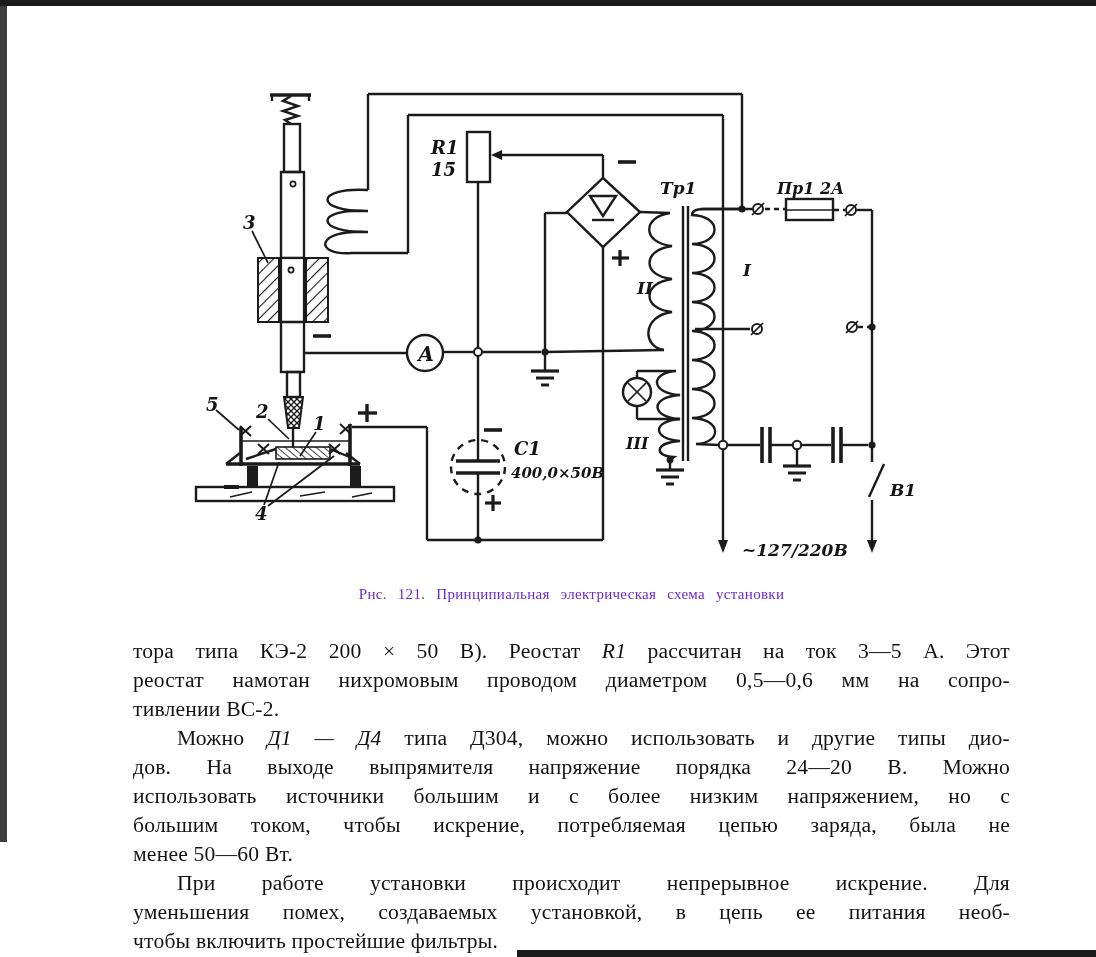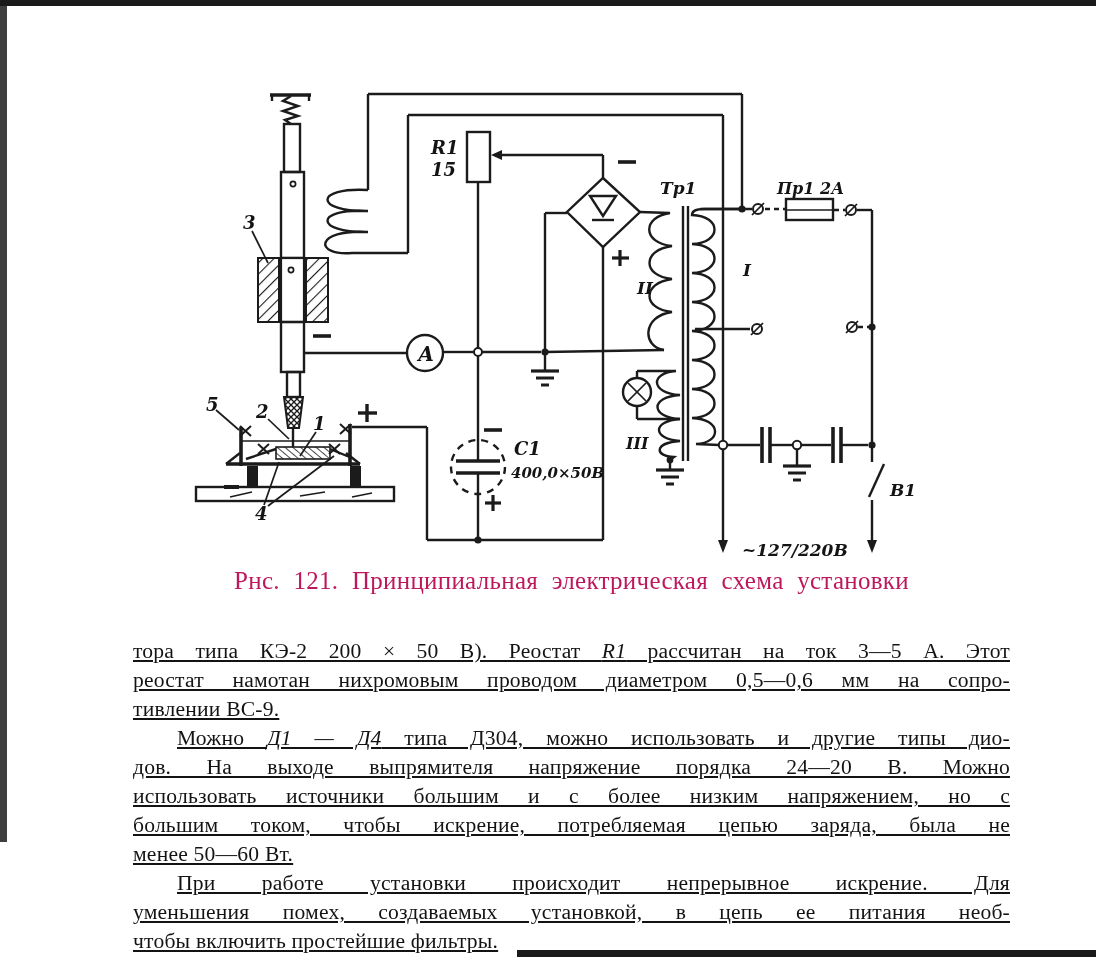--- a/index.html
+++ b/index.html
@@ -9,25 +9,25 @@
   #svgfig{position:absolute;left:0;top:0;}
   
   .w{stroke:#1b1b1b;stroke-width:2.4;fill:none;}
   .w1{stroke:#1b1b1b;stroke-width:1.7;fill:none;}
   .thk{stroke:#1b1b1b;stroke-width:3.6;fill:none;}
   .fil{fill:#1b1b1b;stroke:none;}
   .dsh{stroke-dasharray:5 4;}
   .lbl{font-family:"DejaVu Serif",serif;font-style:italic;font-weight:bold;fill:#141414;stroke:none;}
   .term{fill:#ffffff;stroke:#1b1b1b;stroke-width:2;}
   
-  #caption{position:absolute;left:133px;top:567px;width:877px;text-align:center;
-           font-size:25px;word-spacing:7px;letter-spacing:.3px;color:#be185d;}
+  #caption{position:absolute;left:133px;top:586px;width:877px;text-align:center;
+           font-size:15px;word-spacing:7px;letter-spacing:.3px;color:#6d28d9;}
   
   #bodytext{position:absolute;left:133px;top:637px;width:877px;font-size:21.6px;
-            line-height:29px;color:#131313;letter-spacing:.2px;text-decoration:underline;}
+            line-height:29px;color:#131313;letter-spacing:.2px;}
   .tline{text-align:justify;text-align-last:justify;height:29px;white-space:nowrap;}
   .tline.last{text-align-last:left;}
   .tline.ind{padding-left:44px;}
   .it{font-style:italic;}
 </style>
 </head>
 <body>
 
 <div id="page">
 
@@ -290,21 +290,21 @@
       <text class="lbl" font-size="17" x="742" y="556">~127/220В</text>
     </g>
   </svg>
 
   <div id="caption">Рнс. 121. Принципиальная электрическая схема установки</div>
 
   <div id="bodytext">
     <div>
         <div class="tline"><span>тора типа КЭ-2 200 × 50 В). Реостат </span><span class="it">R1</span><span> рассчитан на ток 3—5 А. Этот</span></div>
         <div class="tline"><span>реостат намотан нихромовым проводом диаметром 0,5—0,6 мм на сопро-</span></div>
-        <div class="tline last"><span>тивлении ВС-9.</span></div>
+        <div class="tline last"><span>тивлении ВС-2.</span></div>
       </div>
     <div>
         <div class="tline ind"><span>Можно </span><span class="it">Д1 — Д4</span><span> типа Д304, можно использовать и другие типы дио-</span></div>
         <div class="tline"><span>дов. На выходе выпрямителя напряжение порядка 24—20 В. Можно</span></div>
         <div class="tline"><span>использовать источники большим и с более низким напряжением, но с</span></div>
         <div class="tline"><span>большим током, чтобы искрение, потребляемая цепью заряда, была не</span></div>
         <div class="tline last"><span>менее 50—60 Вт.</span></div>
       </div>
     <div>
         <div class="tline ind"><span>При работе установки происходит непрерывное искрение. Для</span></div>

